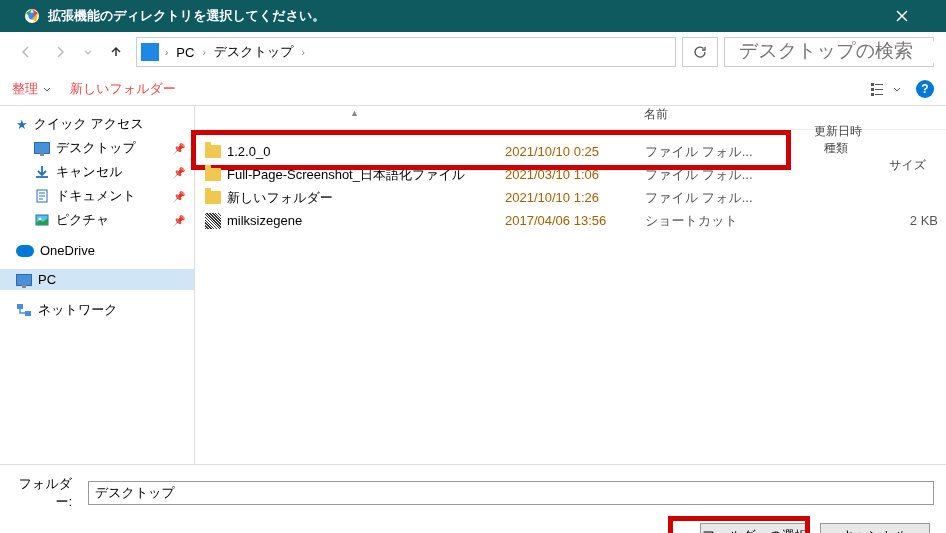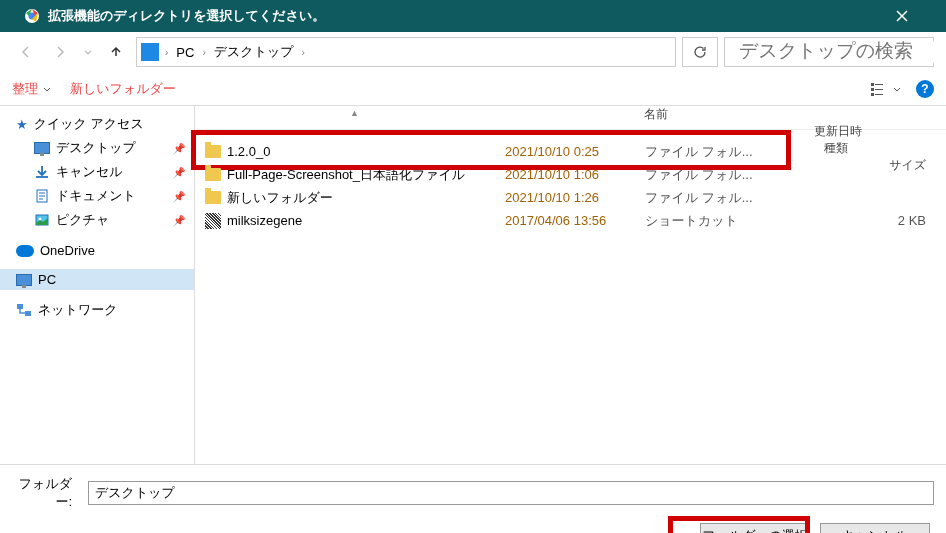--- a/index.html
+++ b/index.html
@@ -44,21 +44,21 @@
     .col-date { width: 140px; }
     .col-type { width: 130px; margin-left: 34px; }
     .col-size { flex: 1; text-align: right; padding-right: 20px; }
     .sort-indicator { position: absolute; left: 155px; top: 2px; font-size: 9px; color: #888; }
     
     .file-list { flex: 1; position: relative; }
     .file-row { display: flex; align-items: center; height: 23px; font-size: 13px; padding-left: 10px; }
     .file-name-cell { width: 300px; display: flex; align-items: center; gap: 6px; }
     .file-date-cell { width: 140px; color: #a16207; }
     .file-type-cell { width: 130px; color: #555; white-space: nowrap; overflow: hidden; text-overflow: ellipsis; }
-    .file-size-cell { flex: 1; text-align: right; padding-right: 20px; color: #555; }
+    .file-size-cell { flex: 1; text-align: right; padding-right: 8px; color: #555; }
     .folder-icon { width: 16px; height: 13px; background: #f0c850; border-radius: 1px; position: relative; }
     .folder-icon::before { content: ""; position: absolute; top: -3px; left: 0; width: 6px; height: 3px; background: #f0c850; border-radius: 1px 1px 0 0; }
     .shortcut-icon { width: 16px; height: 16px; background: repeating-linear-gradient(45deg, #333, #333 1px, #fff 1px, #fff 2px); }
     
     .highlight-box { position: absolute; border: 5px solid #d00000; pointer-events: none; }
     .highlight-1 { top: 0px; left: -4px; width: 600px; height: 40px; }
     
     .footer { padding: 10px 12px; border-top: 1px solid #ddd; }
     .folder-input-row { display: flex; align-items: center; gap: 16px; margin-bottom: 12px; }
     .folder-label { font-size: 13px; width: 60px; text-align: right; }
@@ -245,21 +245,21 @@
           </div>
         <div class="file-date-cell">2021/10/10 0:25</div>
         <div class="file-type-cell">ファイル フォル...</div>
         <div class="file-size-cell"></div>
       </div>
       <div class="file-row">
         <div class="file-name-cell">
             <div class="folder-icon"></div>
             <span>Full-Page-Screenshot_日本語化ファイル</span>
           </div>
-        <div class="file-date-cell">2021/10/10 1:06</div>
+        <div class="file-date-cell">2021/03/10 1:06</div>
         <div class="file-type-cell">ファイル フォル...</div>
         <div class="file-size-cell"></div>
       </div>
       <div class="file-row">
         <div class="file-name-cell">
             <div class="folder-icon"></div>
             <span>新しいフォルダー</span>
           </div>
         <div class="file-date-cell">2021/10/10 1:26</div>
         <div class="file-type-cell">ファイル フォル...</div>

